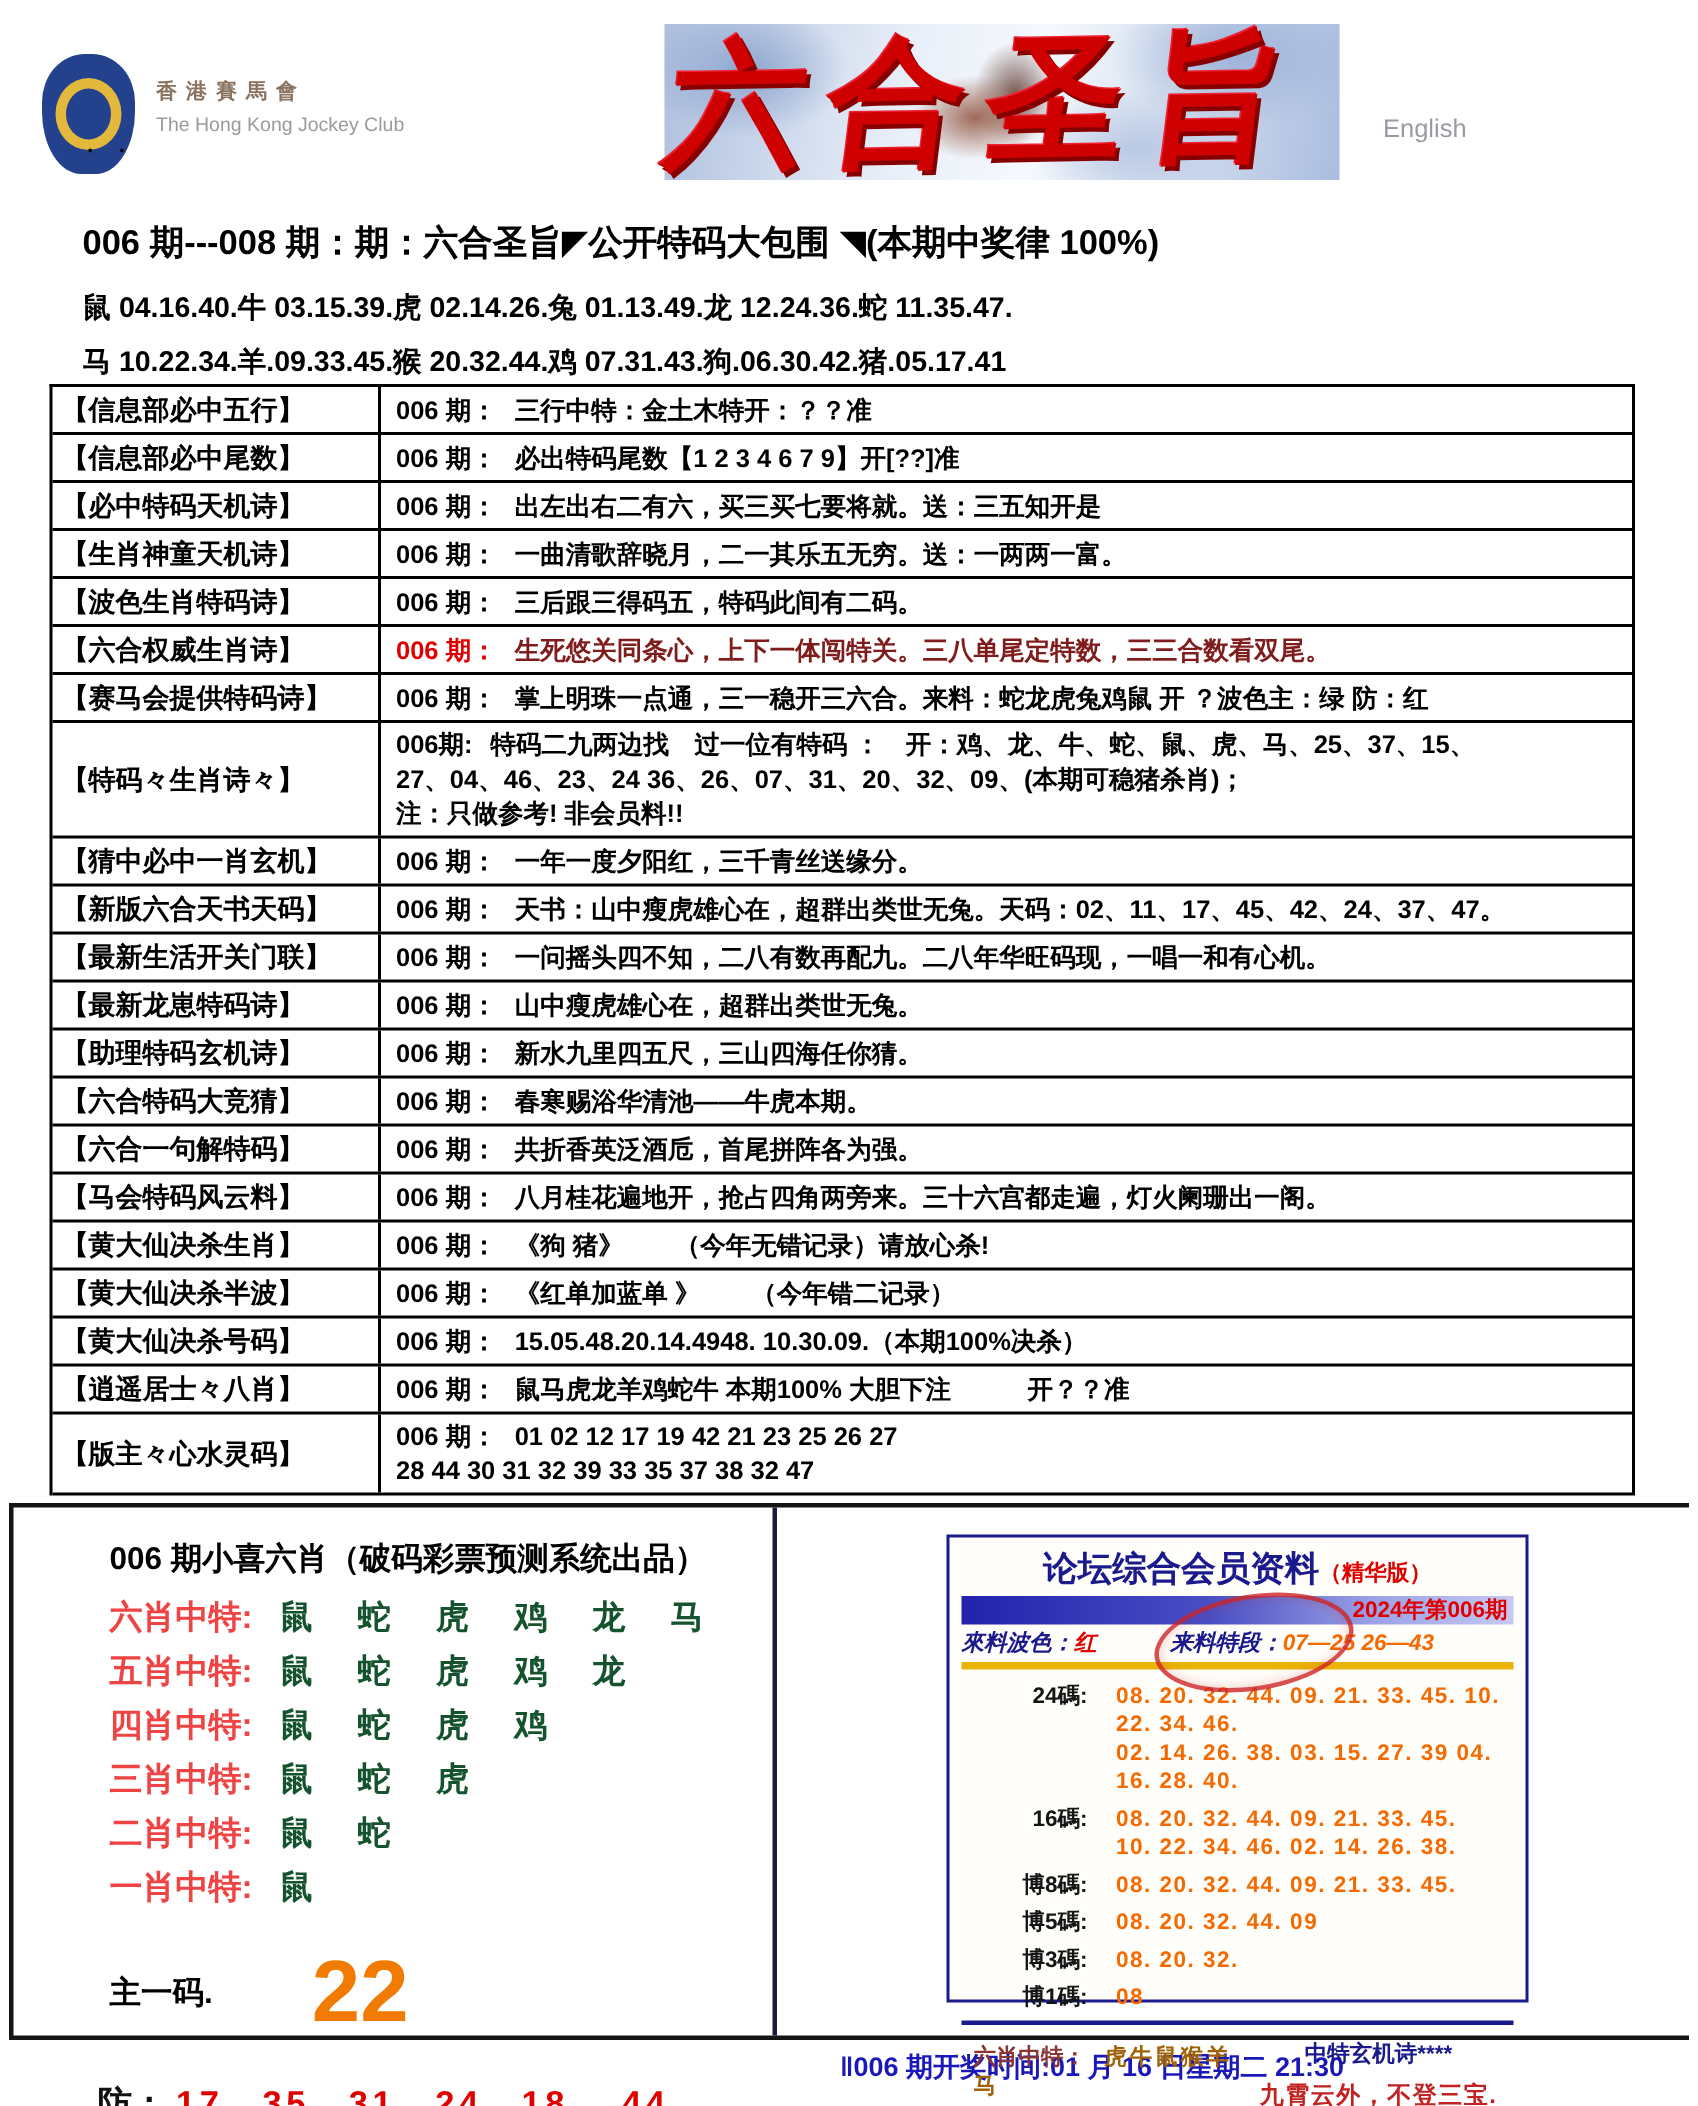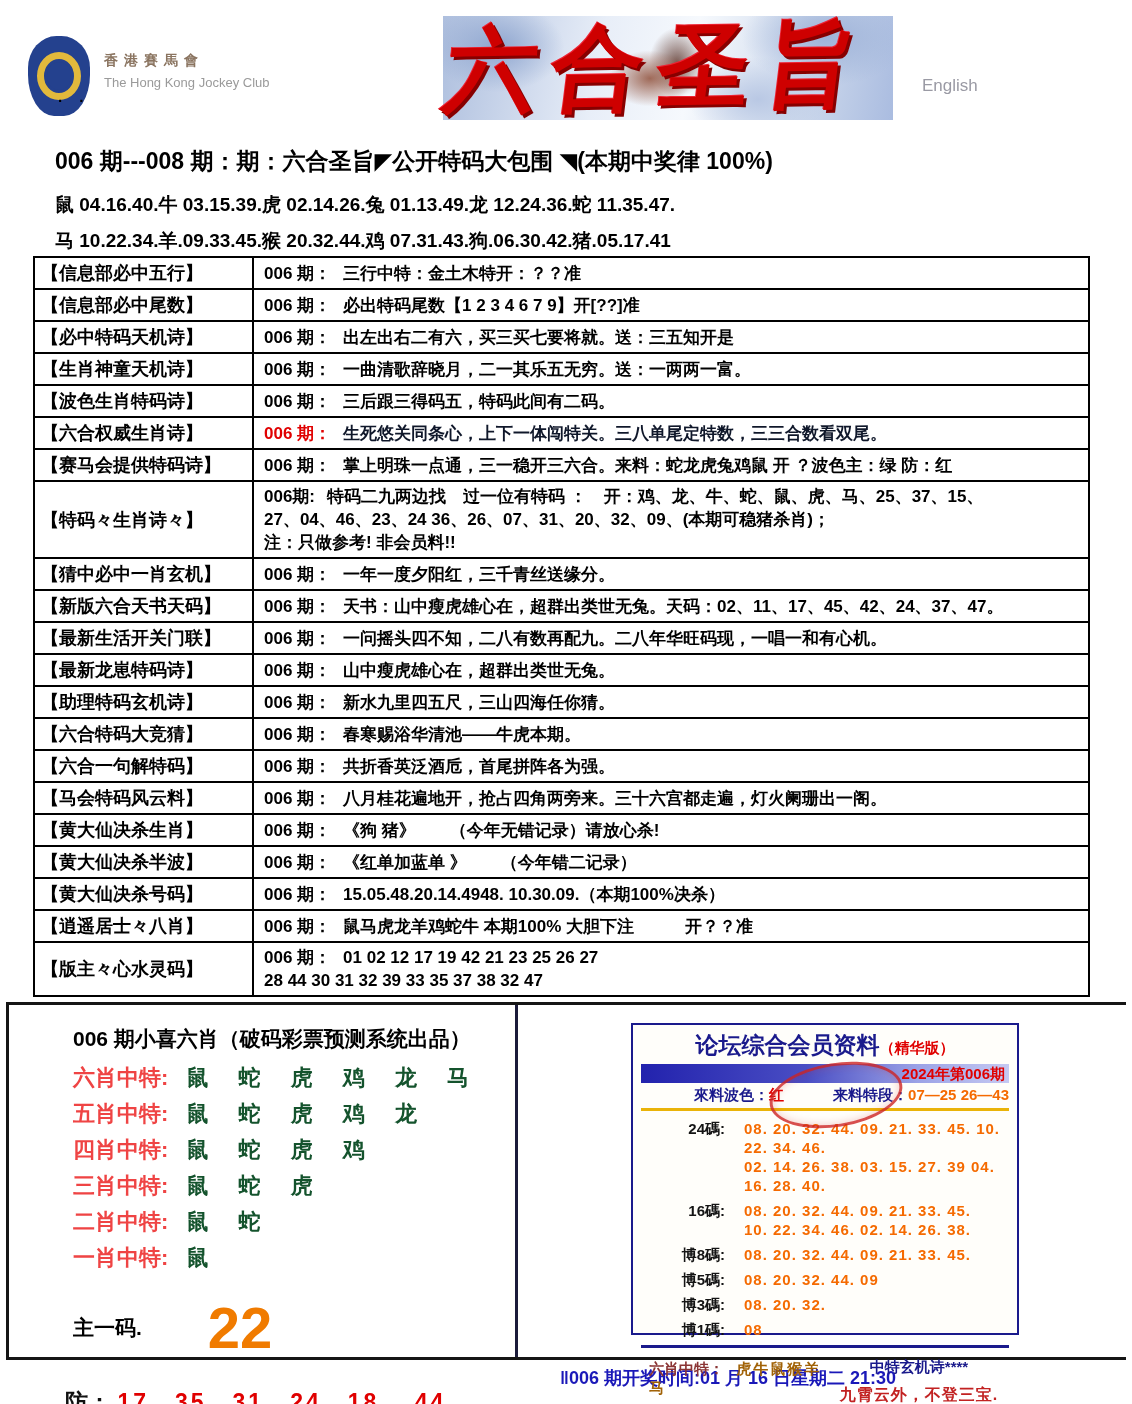--- a/index.html
+++ b/index.html
@@ -37,21 +37,21 @@
 
   
   .main-table{margin-left:33px;width:1053px;border:2px solid #000;border-bottom:none;}
   .t-row{display:flex;border-bottom:2px solid #000;}
   .t-label{flex:none;width:205px;border-right:2px solid #000;padding:3px 6px;
     font-weight:bold;font-size:18px;display:flex;align-items:center;}
   .t-content{flex:1;padding:3px 10px;font-weight:bold;font-size:17px;line-height:23px;
     display:flex;flex-direction:column;justify-content:center;}
   .t-period{margin-right:12px;}
   .t-row.accent .t-period{color:#e00000;}
-  .t-row.accent .t-text{color:#0f172a;}
+  .t-row.accent .t-text{color:#7f1d1d;}
 
   
   .bottom-wrap{position:relative;margin:5px 6px 0 6px;height:352px;
     border-top:3px solid #151515;border-left:3px solid #151515;border-bottom:3px solid #151515;}
   .v-divider{position:absolute;left:506px;top:0;bottom:0;width:3px;background:#1b1b3a;}
   .left-box{position:absolute;left:0;top:0;width:503px;height:100%;padding:20px 0 0 64px;box-sizing:border-box;}
   .sixiao-title{font-size:21px;font-weight:bold;margin-bottom:10px;white-space:nowrap;}
   .sixiao-row{font-size:22px;font-weight:bold;margin:6px 0;}
   .sixiao-row .lbl{color:#ef4444;}
   .sixiao-row .val{color:#14532d;margin-left:12px;letter-spacing:12px;}
@@ -63,22 +63,22 @@
   .fang-numbers{color:#e00000;letter-spacing:3px;}
 
   
   .panel{position:absolute;left:622px;top:18px;width:388px;height:312px;box-sizing:border-box;
     border:2px solid #1a1a8c;background:#fffefa;}
   .panel-title{text-align:center;font-weight:bold;font-size:23px;color:#1a1a8c;padding-top:5px;white-space:nowrap;}
   .panel-title .suffix{color:#e00000;font-size:15px;}
   .issue-bar{margin:3px 8px 0 8px;height:19px;line-height:19px;
     background:linear-gradient(90deg,#2222ad 0%,#4a4ec4 45%,#9ba2e6 75%,#c5c9f2 100%);
     text-align:right;color:#e00000;font-weight:bold;font-size:15px;padding-right:4px;}
-  .source-line{margin:0 8px;padding:3px 0 3px 0;border-bottom:3px solid #eab308;
-    font-size:15px;font-weight:bold;color:#1a1a8c;text-align:right;white-space:nowrap;}
+  .source-line{margin:0 8px;padding:3px 0 3px 0;border-bottom:5px solid #eab308;
+    font-size:15px;font-weight:bold;color:#1a1a8c;text-align:left;white-space:nowrap;font-style:italic;}
   .source-line .v-red{color:#e00000;}
   .source-line .v-orange{color:#f56a00;}
   .code-area{padding:4px 0 0 0;}
   .code-row{display:flex;font-weight:bold;font-size:15px;margin:4px 0 6px 26px;line-height:19px;gap:15px;}
   .code-label{color:#141414;width:66px;flex:none;text-align:right;margin-right:4px;white-space:nowrap;}
   .code-lines{color:#f56a00;letter-spacing:1px;}
   .panel-divider{border-top:3px solid #1a1a8c;margin:6px 8px 6px 8px;}
   .panel-bottom{display:flex;font-weight:bold;font-size:15px;padding:2px 8px 0 16px;}
   .xiao-col{width:50%;}
   .xiao-row{margin:4px 0 10px 0;}

